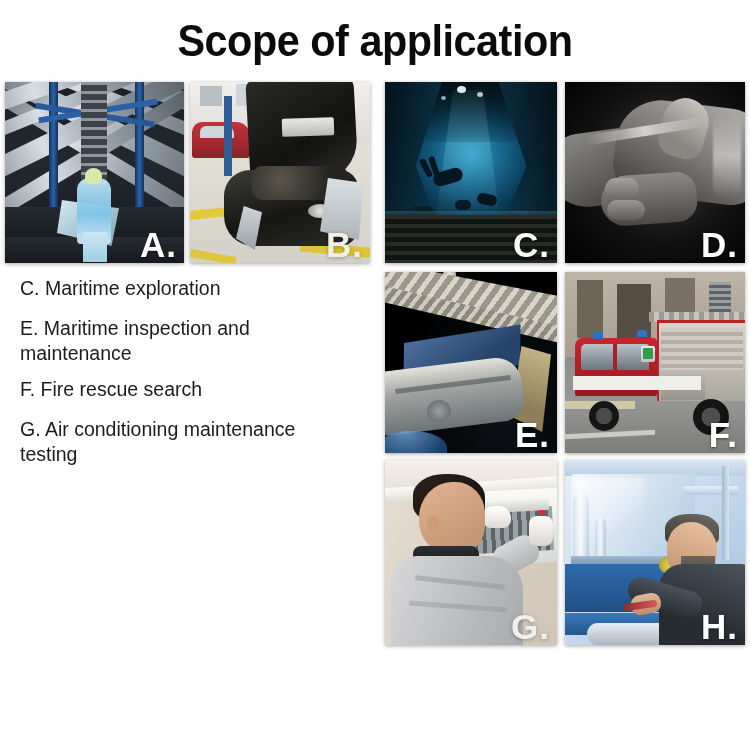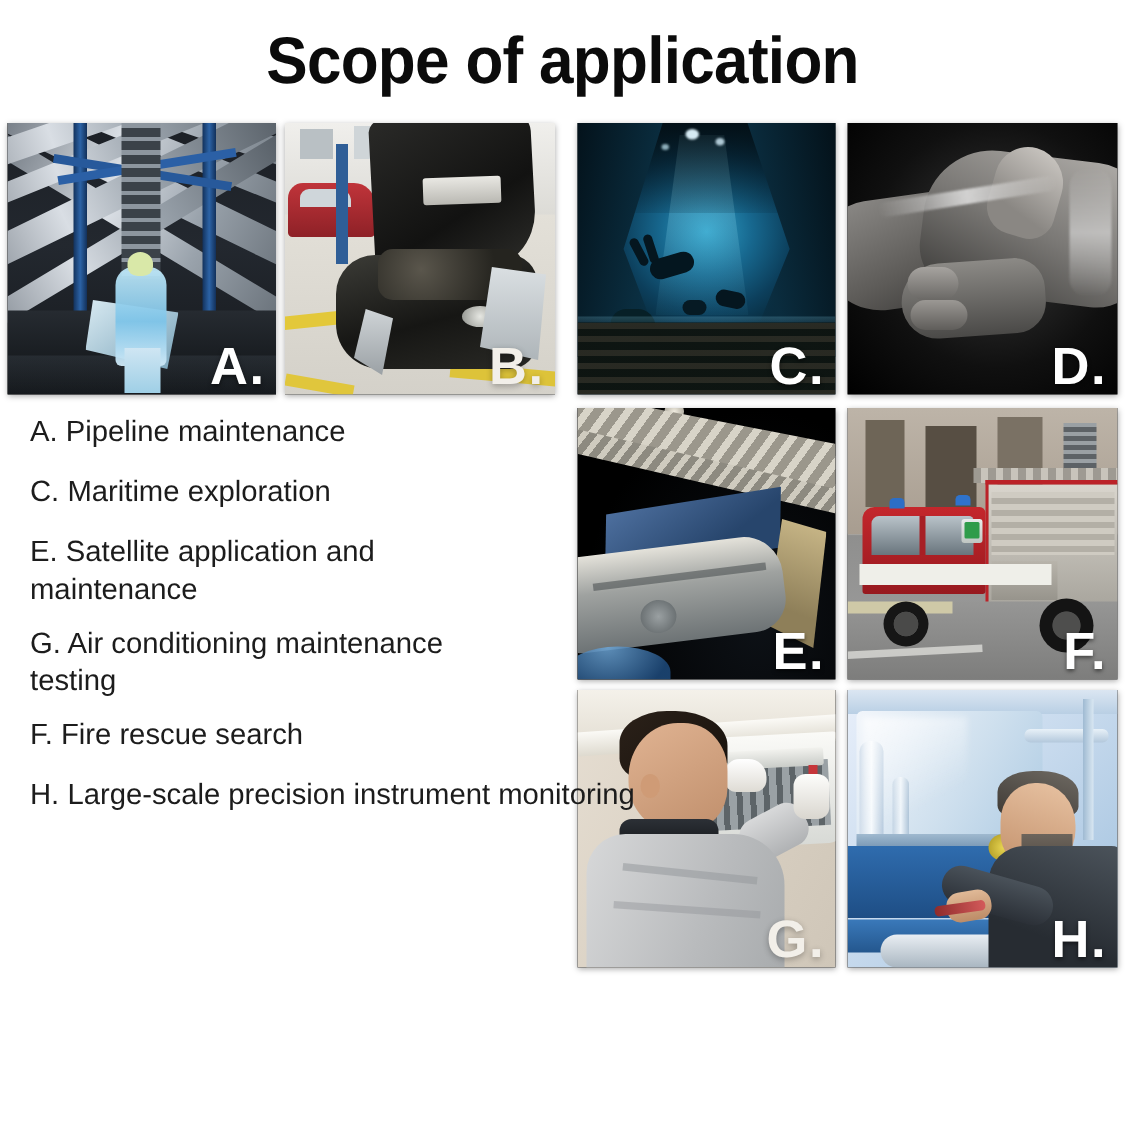--- a/index.html
+++ b/index.html
@@ -567,23 +567,21 @@
       <div class="lay beard"></div>
       <div class="lay torso"></div>
       <div class="lay arm"></div>
       <div class="lay hand"></div>
       <div class="lay tool"></div>
     </div>
     <div class="lbl">H.</div>
   </div>
 
   <div id="captions">
-    <div class="cap">A. Pipeline maintenance</div>
     <div class="cap">C. Maritime exploration</div>
-    <div class="cap two-line">E. Satellite application and
+    <div class="cap two-line">E. Maritime inspection and
 maintenance</div>
+    <div class="cap">F. Fire rescue search</div>
     <div class="cap two-line">G. Air conditioning maintenance
 testing</div>
-    <div class="cap">F. Fire rescue search</div>
-    <div class="cap">H. Large-scale precision instrument monitoring</div>
   </div>
 
 </div>
 
 </body></html>

